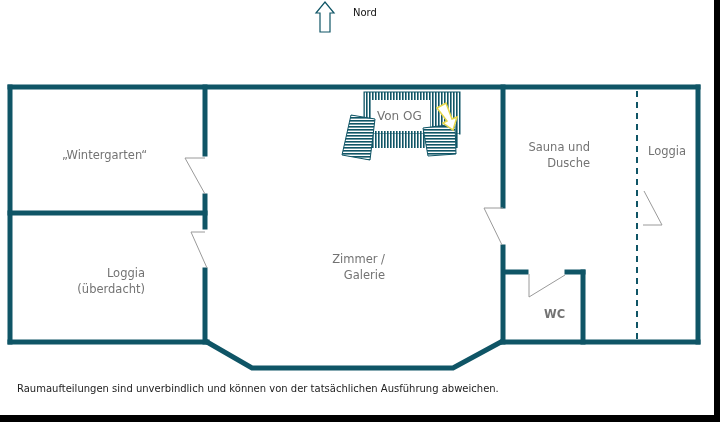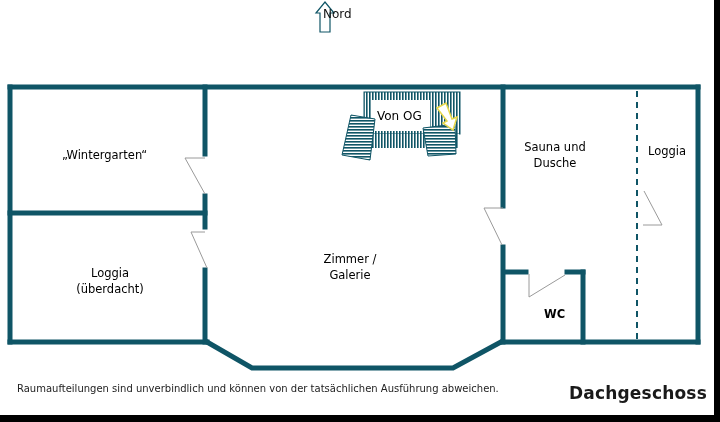--- a/index.html
+++ b/index.html
@@ -1,21 +1,21 @@
 <!DOCTYPE html>
 <html><head>
 <meta charset="utf-8">
 <style>
   html, body { margin: 0; padding: 0; }
   body { width: 720px; height: 422px; background: #000; position: relative; overflow: hidden;
          font-family: "DejaVu Sans", "Liberation Sans", sans-serif; }
   .sheet { position: absolute; left: 0; top: 0; width: 714px; height: 415px; background: #fff; }
   .plan { position: absolute; left: 0; top: 0; }
-  .label { position: absolute; font-size: 11.5px; color: #000000; text-align: center; line-height: 16px; white-space: nowrap; }
-  .north-label { position: absolute; left: 323px; top: 7px; font-size: 12px; color: #111; }
+  .label { position: absolute; font-size: 11.5px; color: #737373; text-align: right; line-height: 16px; white-space: nowrap; }
+  .north-label { position: absolute; left: 353px; top: 7px; font-size: 10px; color: #111; }
   .disclaimer { position: absolute; left: 17px; top: 381px; font-size: 10px; line-height: 16px; color: #222; width: 540px; }
   .floor-title { position: absolute; right: 7px; top: 383px; font-size: 17px; font-weight: bold; color: #1a1a1a; letter-spacing: 0.2px; }
 </style>
 </head>
 <body>
 
 <div class="sheet">
 
   <svg class="plan" width="714" height="415" viewBox="0 0 714 415">
     <defs>
@@ -103,14 +103,13 @@
   <div class="label" style="left:648px; top:143px;">Loggia</div>
 
   <div class="label" style="left:544px; top:306px;font-weight:bold;">WC</div>
 
   <div class="label" style="left:377px; top:108px; font-size:12px;">Von OG</div>
 
   <div class="disclaimer">
     <div>Raumaufteilungen sind unverbindlich und können von der tatsächlichen Ausführung abweichen.</div>
   </div>
 
-  <div class="floor-title">Dachgeschoss</div>
 </div>
 
 </body></html>

